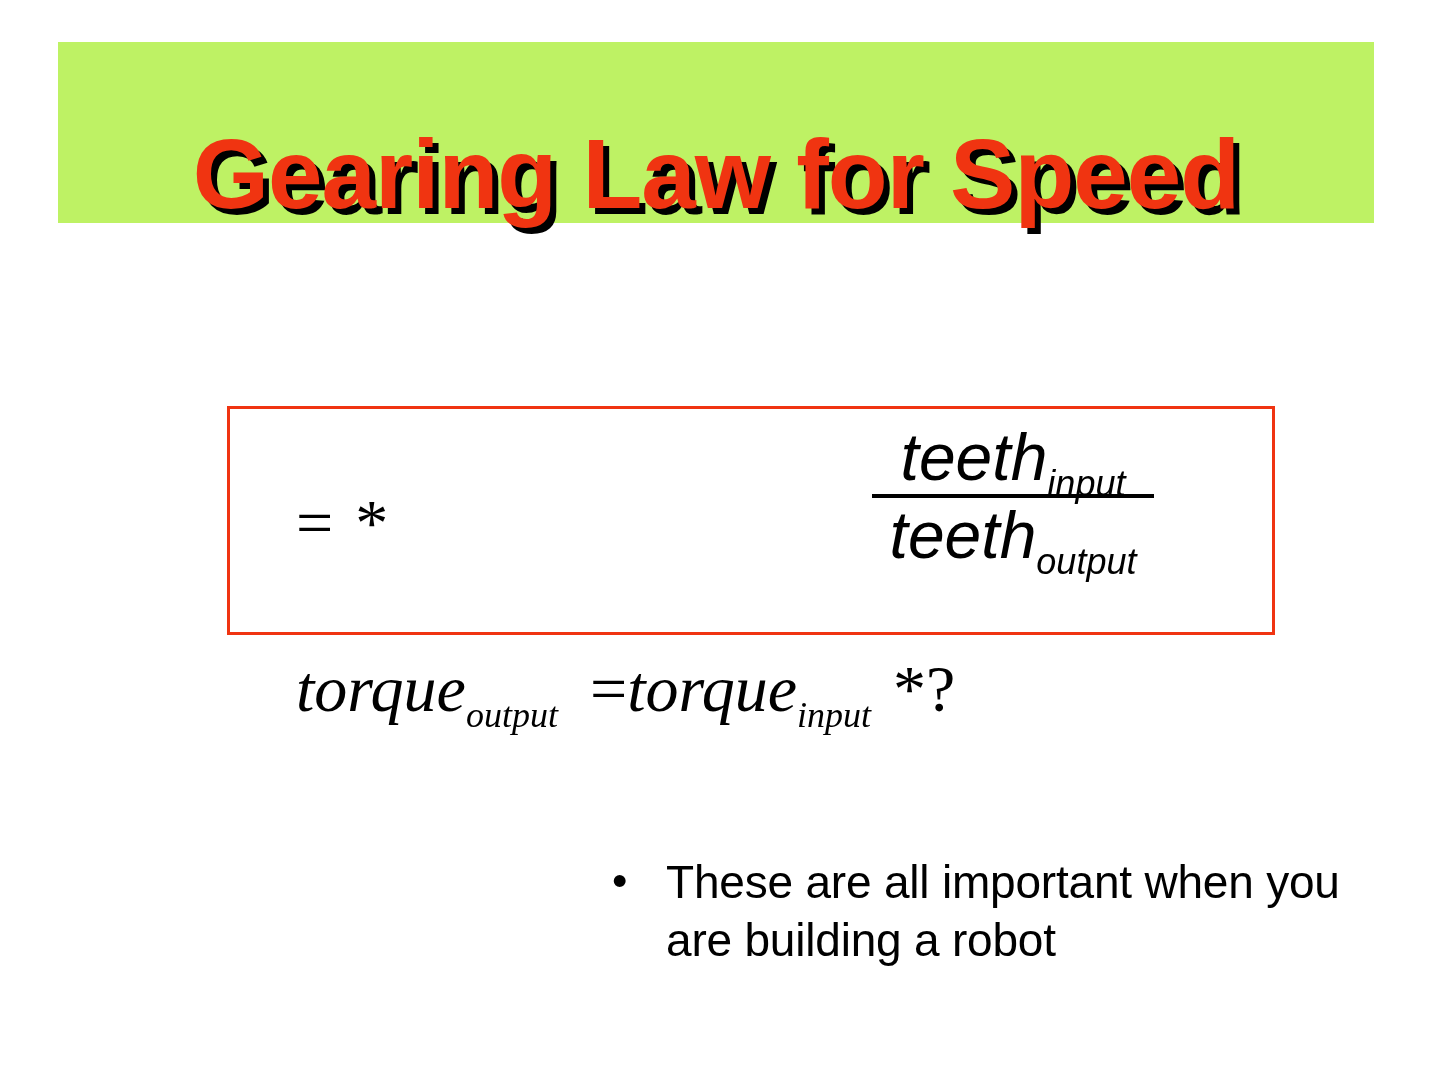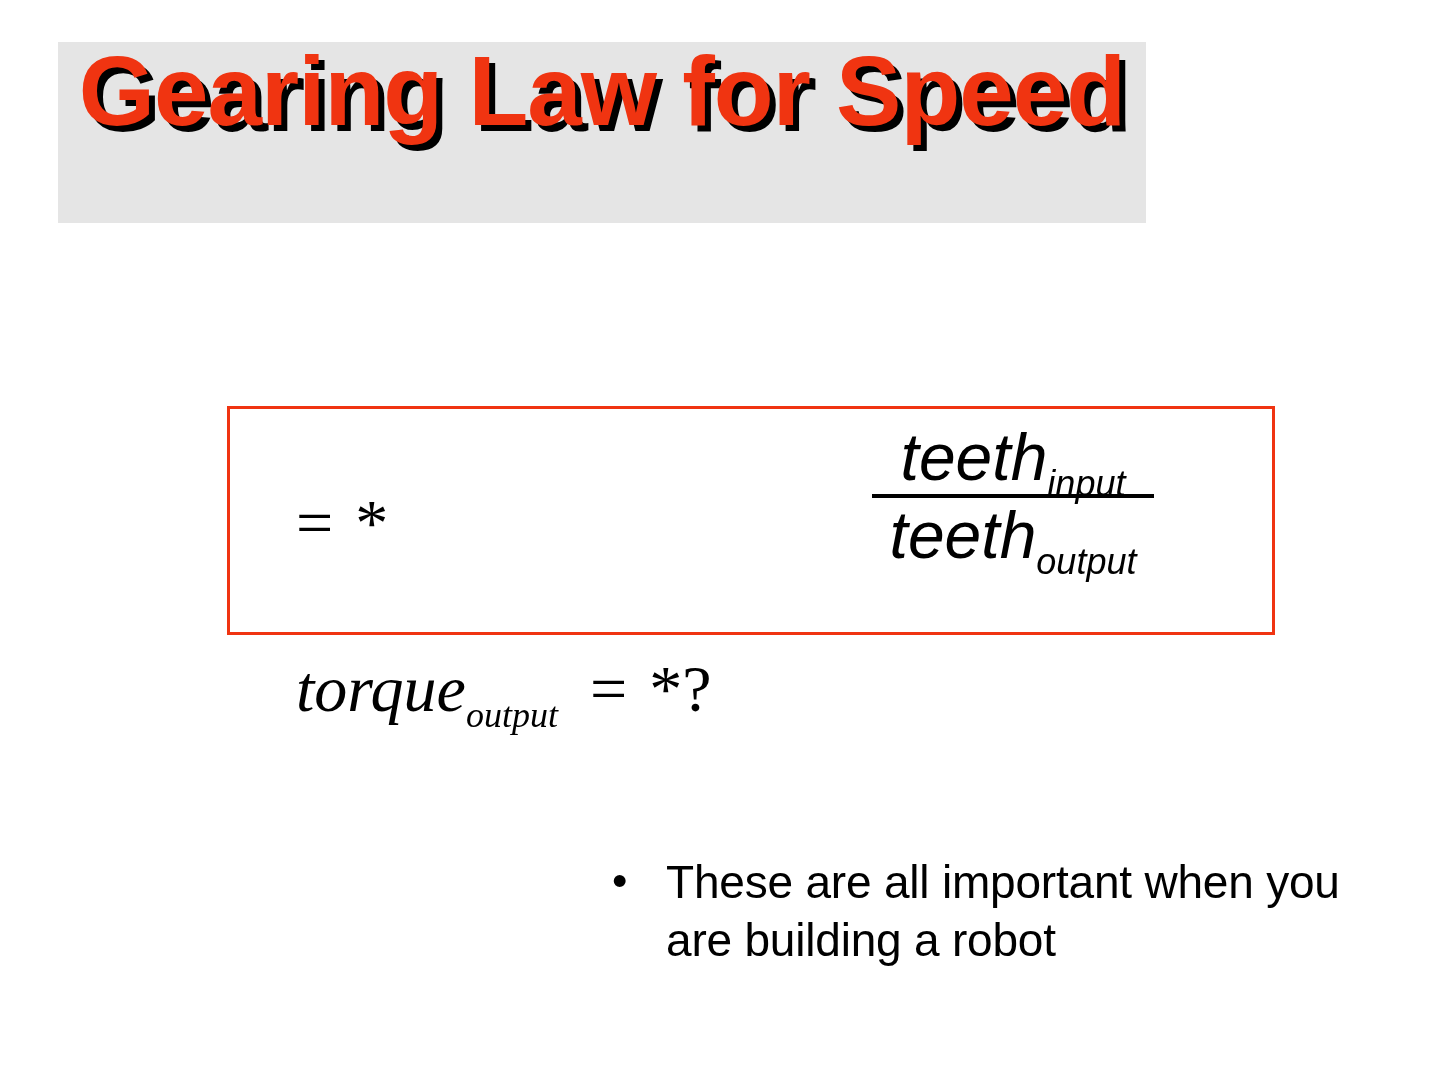--- a/index.html
+++ b/index.html
@@ -13,25 +13,25 @@
     position: relative;
     overflow: hidden;
     font-family: "Liberation Sans", sans-serif;
   }
 
   
   #title-banner {
     position: absolute;
     left: 58px;
     top: 42px;
-    width: 1088px;
+    width: 1316px;
     height: 181px;
-    background: #e5e5e5;
+    background: #bef264;
     display: flex;
-    align-items: flex-start;
+    align-items: flex-end;
     justify-content: center;
   }
   #title-text {
     font-family: "Liberation Sans", sans-serif;
     font-weight: bold;
     font-size: 98px;
     line-height: 1;
     color: #f03411;
     letter-spacing: -1px;
     white-space: nowrap;
@@ -173,20 +173,23 @@
     <span class="var">teeth</span>
       <span class="sub">output</span>
   </span>
 </div>
 
 <div class="equation" id="equation-torque">
   <span id="eq2-lhs">
     <span class="var">torque</span><span class="sub">output</span>
   </span>
   <span class="op">=</span>
+  <span>
+    <span class="var">torque</span><span class="sub">input</span>
+  </span>
   <span class="op" id="eq2-star">*</span>
   <span class="op">?</span>
 </div>
 
 <div id="bullet-block">
   <span id="bullet-marker">•</span>
   <span id="bullet-text">These are all important when you are building a robot</span>
 </div>
 
 </body></html>

